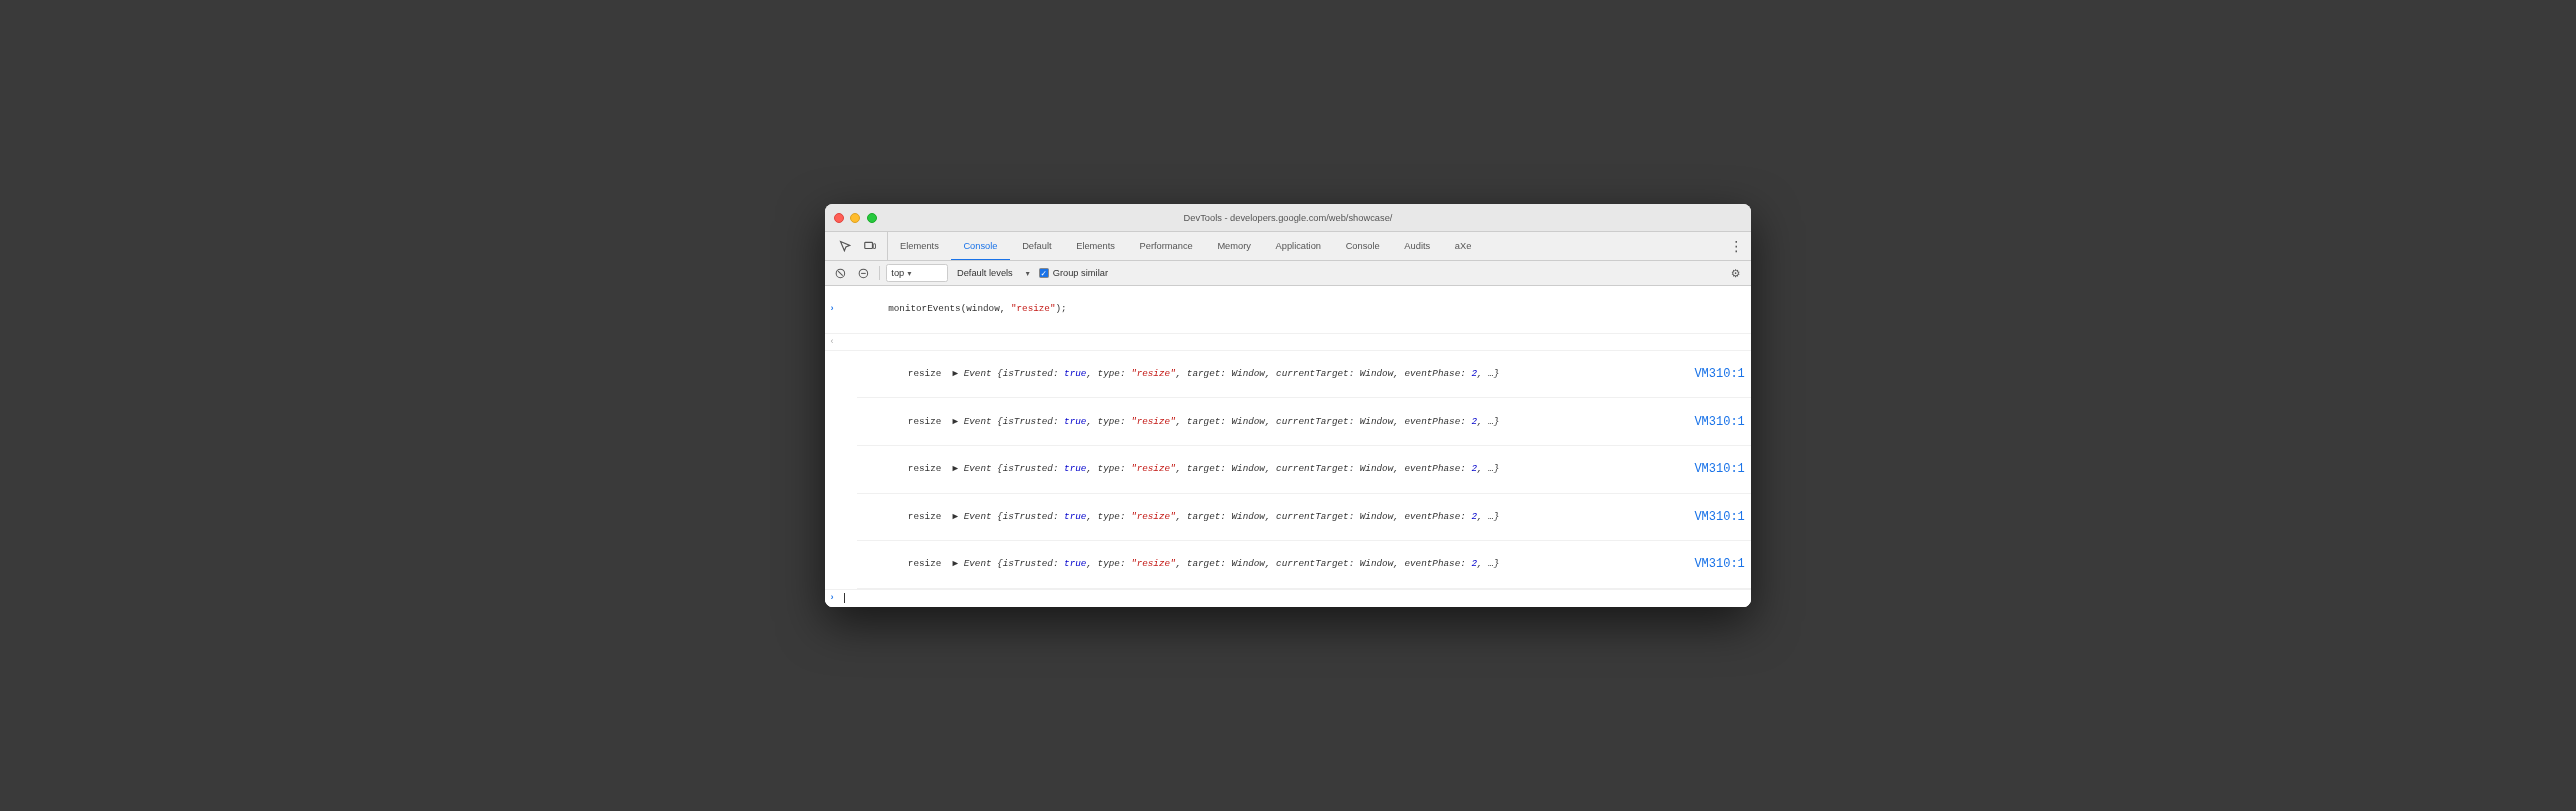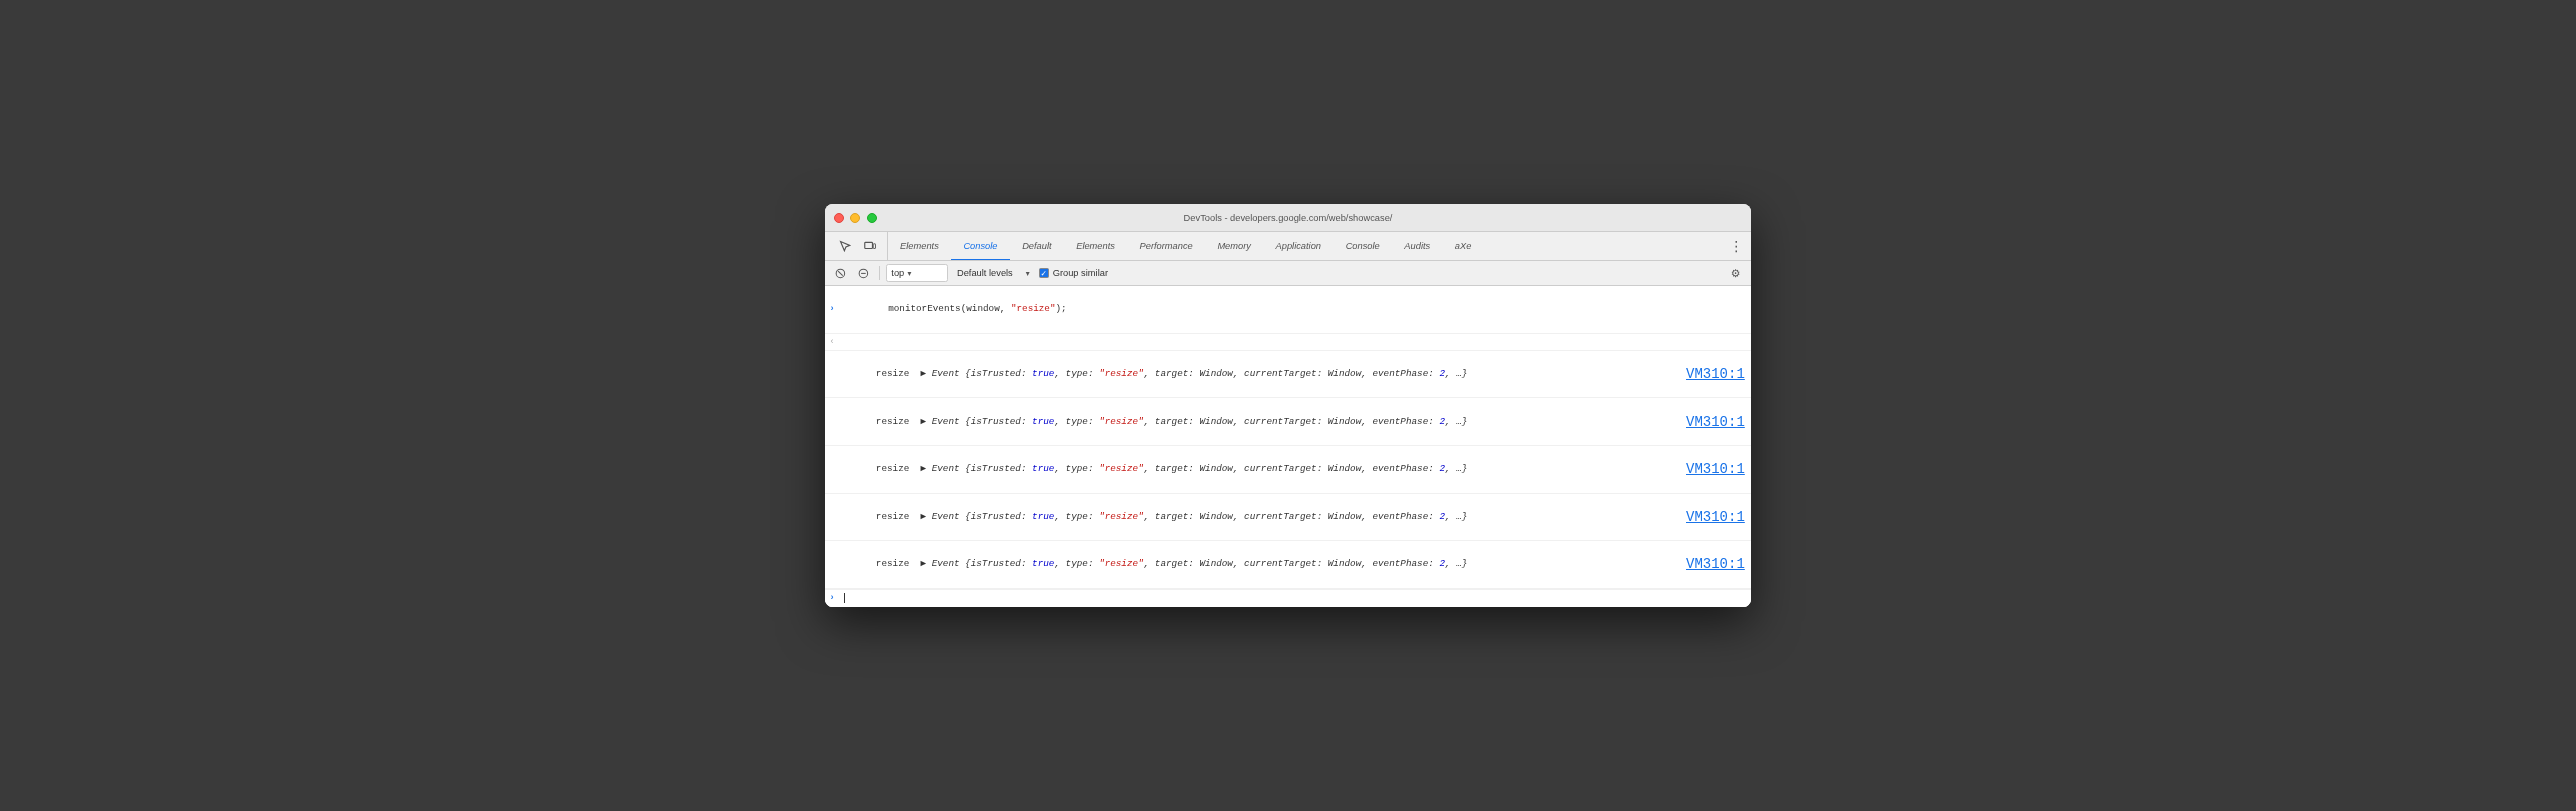--- a/index.html
+++ b/index.html
@@ -72,21 +72,20 @@
       justify-content: center;
       cursor: pointer;
       border-radius: 2.3px;
       color: #555;
       font-size: 10.8px;
     }
     .tabs {
       display: flex;
       align-items: stretch;
       flex: 1;
-      font-style: italic;
     }
     .tab {
       padding: 0 12.3px;
       display: flex;
       align-items: center;
       font-size: 9.3px;
       color: #555;
       cursor: pointer;
       border-bottom: 1.5px solid transparent;
       white-space: nowrap;
@@ -224,30 +223,29 @@
     .console-line .gutter-icon {
       position: absolute;
       left: 4.6px;
       top: 50%;
       transform: translateY(-50%);
       color: #555;
       font-size: 8.5px;
     }
     .console-line.input-line .gutter-icon { color: #1a73e8; font-weight: bold; }
     .console-line.result-line .gutter-icon { color: #aaa; }
-    .console-line.log-line { padding-left: 12.3px; }
+    .console-line.log-line { padding-left: 12.3px; margin-left: 32px; }
     .line-content {
       flex: 1;
       white-space: pre-wrap;
       word-break: break-all;
     }
     .line-source {
       color: #1a73e8;
-      font-size: 14px;
-      text-decoration: underline;
+      font-size: 12px;
       cursor: pointer;
       padding-left: 12.3px;
       white-space: nowrap;
     }
     
     .console-prompt {
       padding: 3.1px 6.2px 3.1px 18.5px;
       display: flex;
       align-items: center;
       position: relative;

